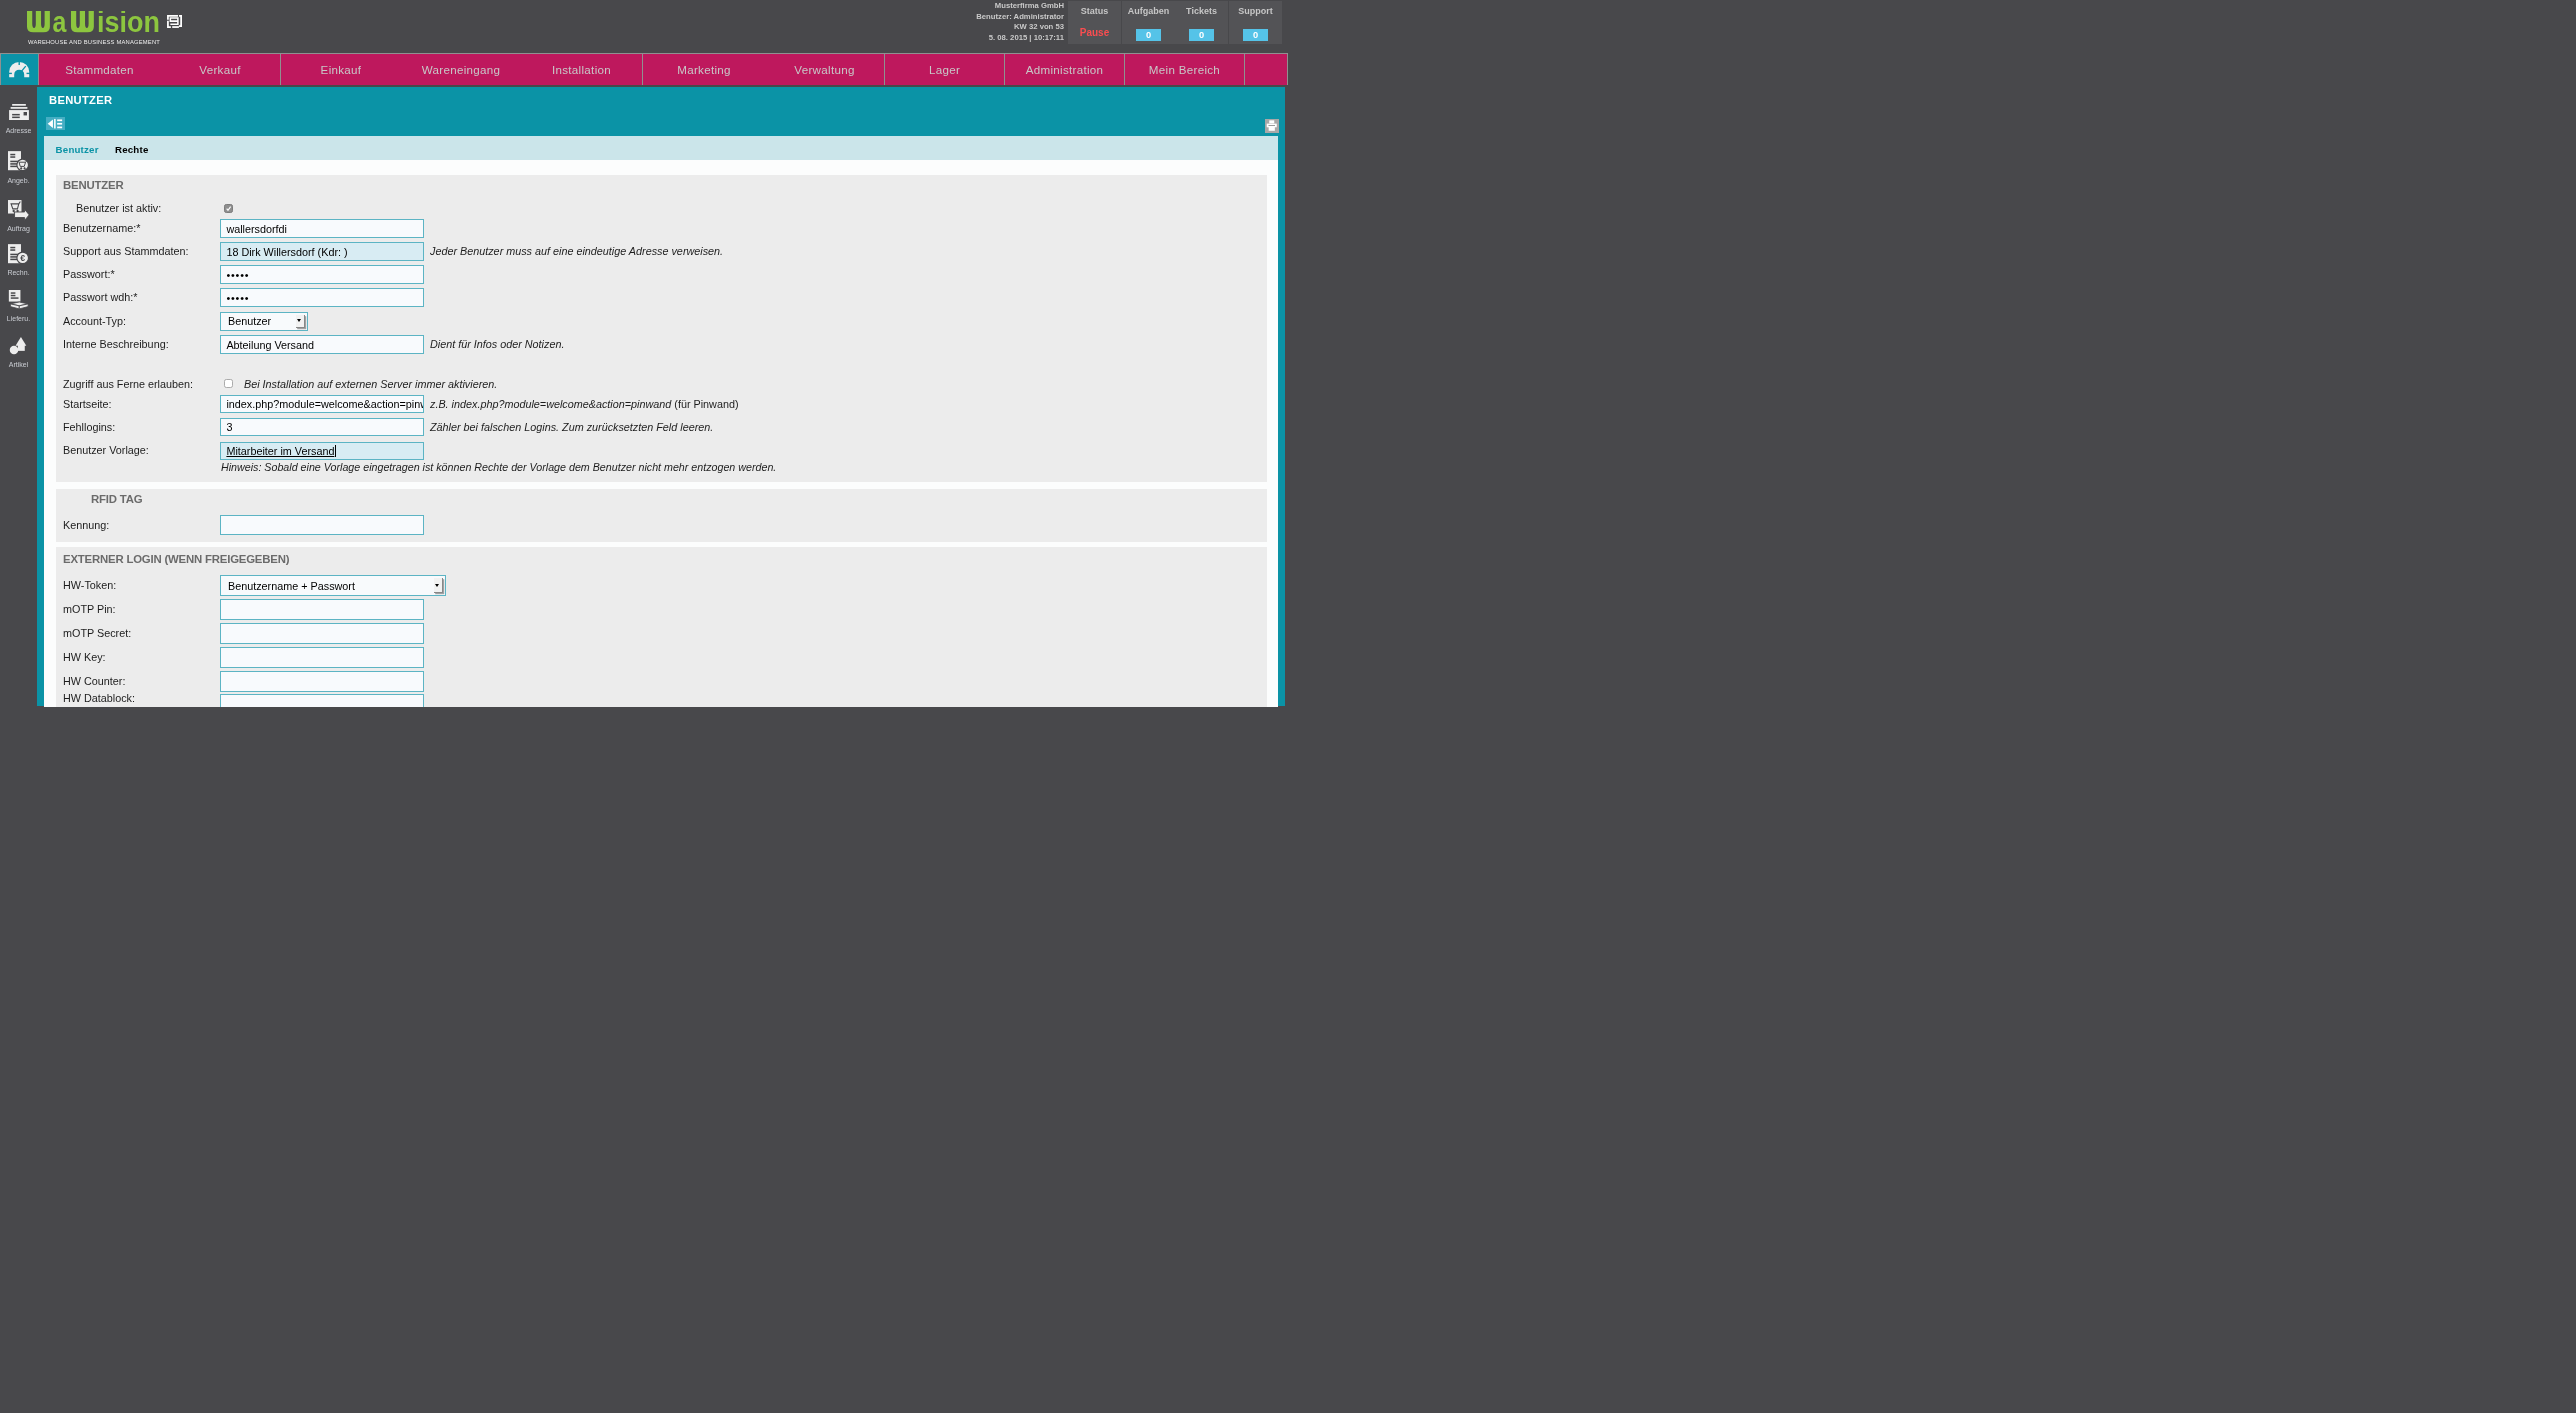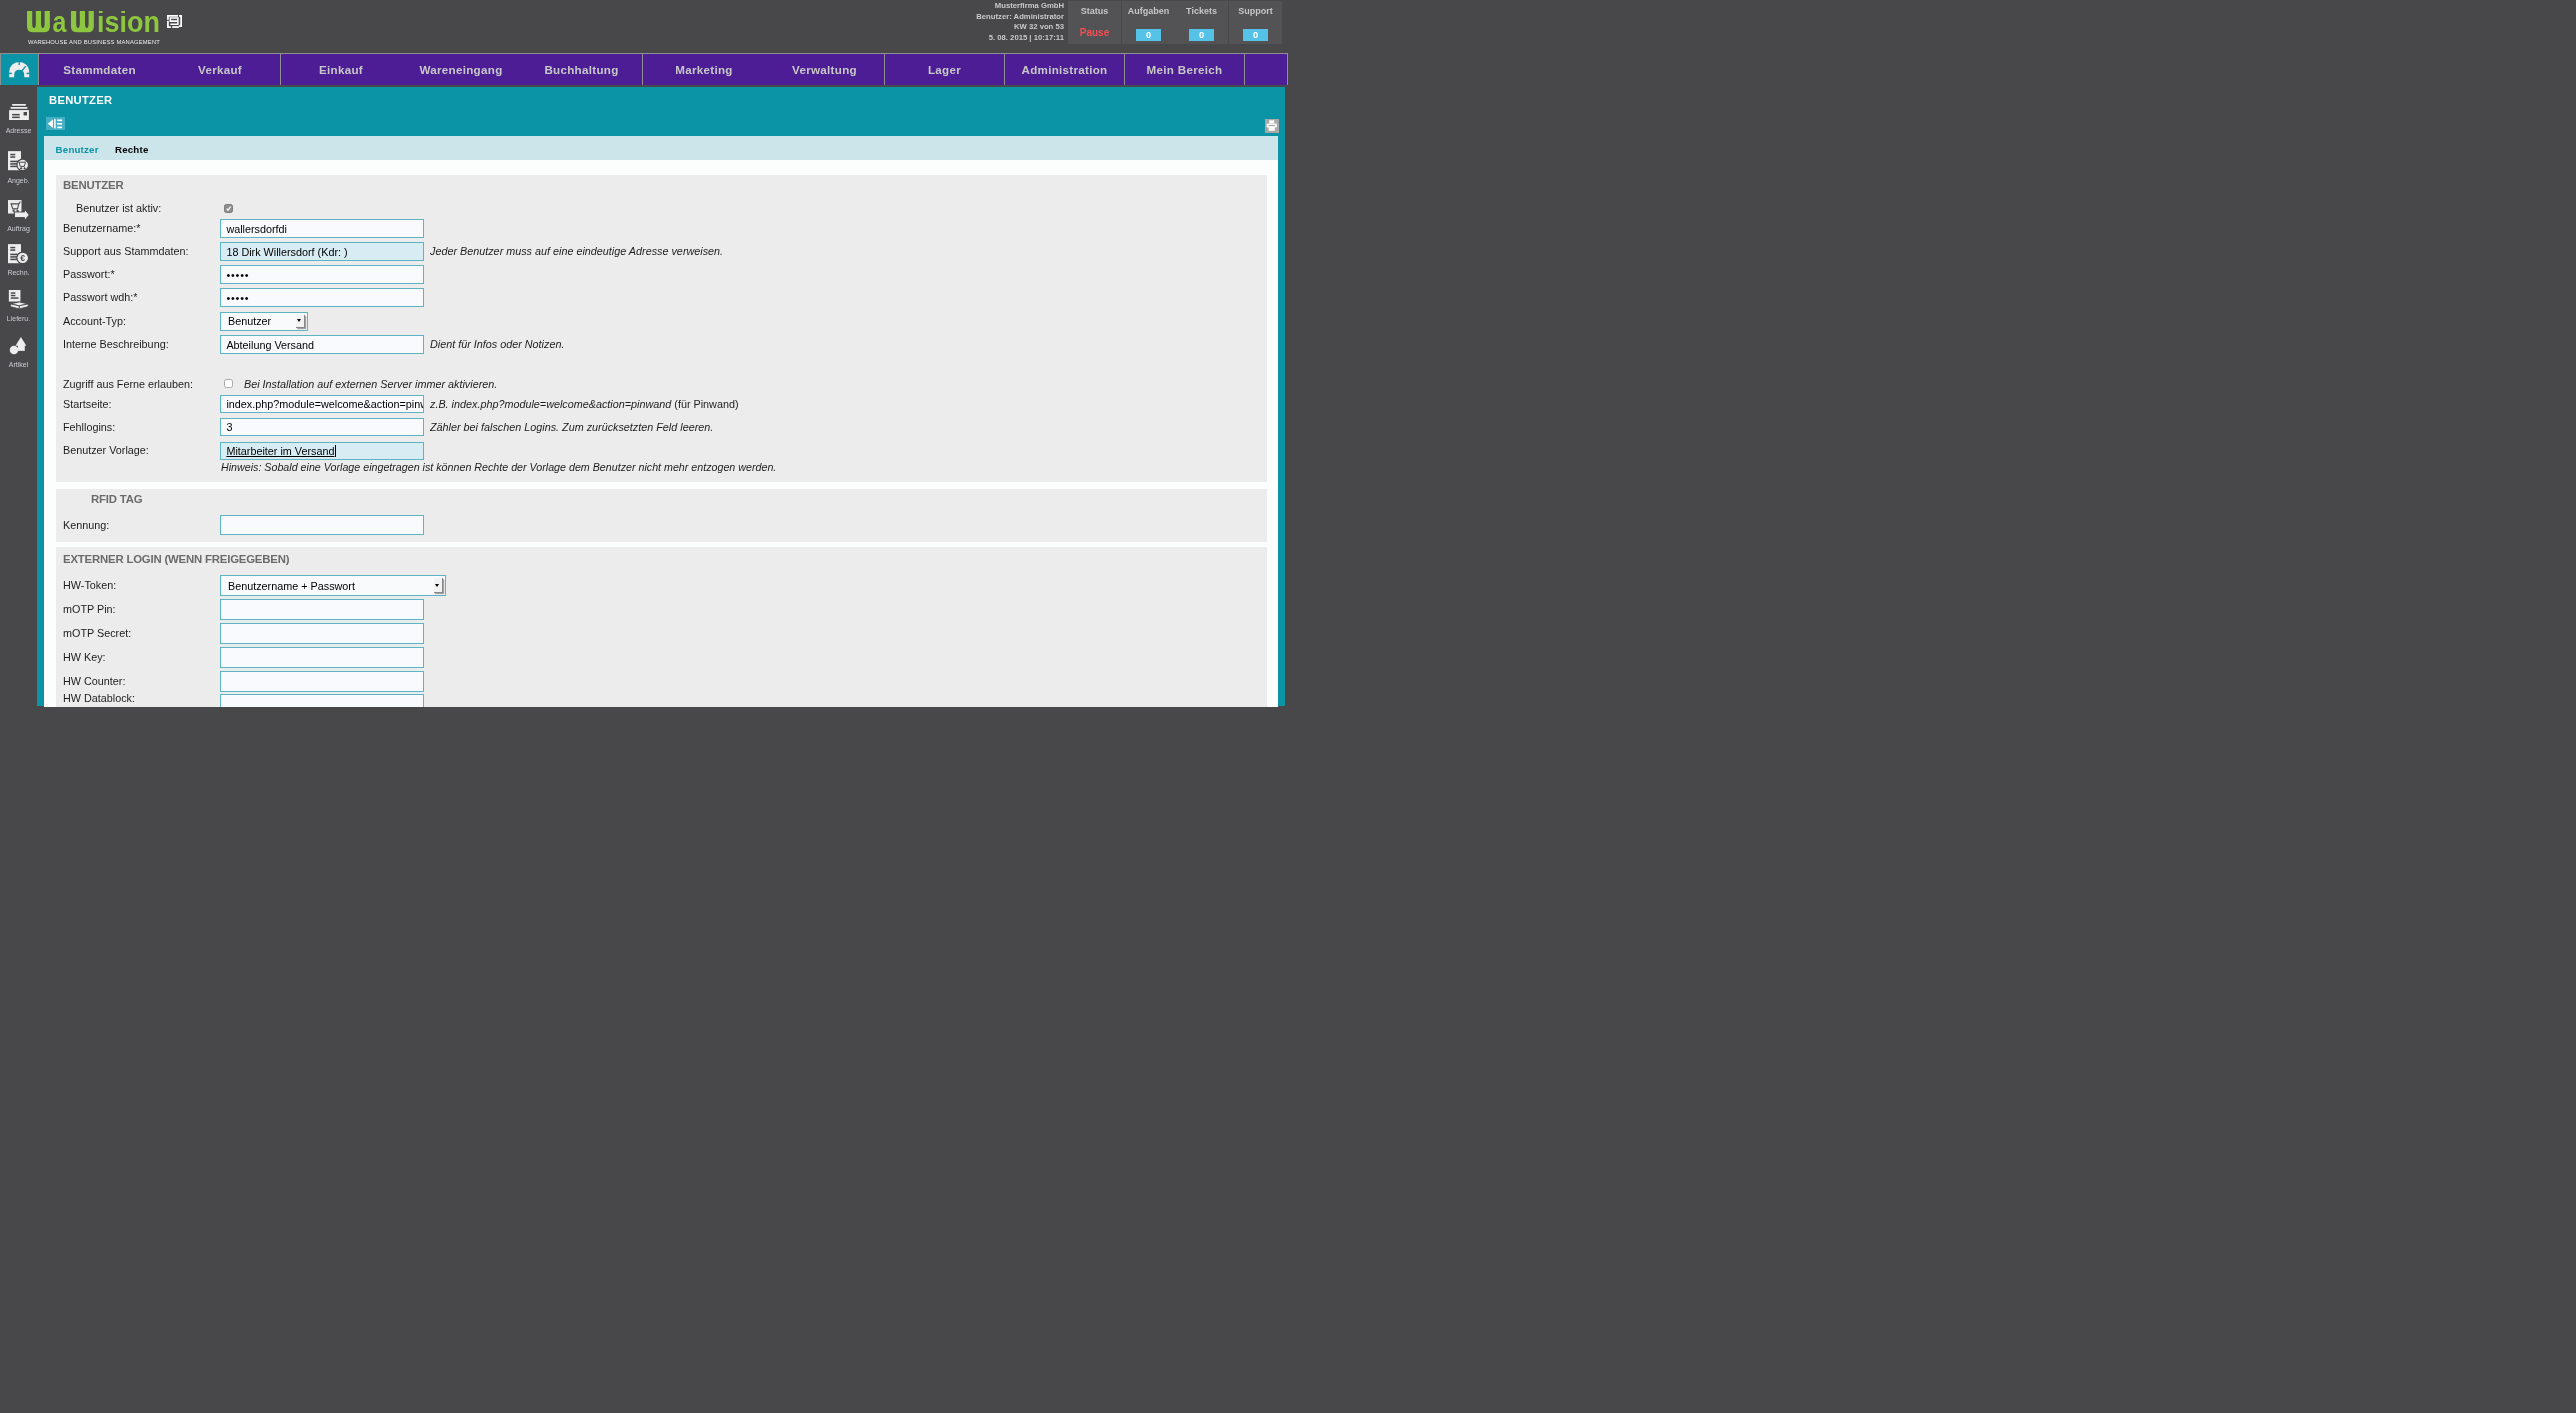--- a/index.html
+++ b/index.html
@@ -17,21 +17,21 @@
 
 #stable { left:1068px; top:0.8px; width:213px; height:43px; }
 .scell { position:absolute; background:#535356; }
 .shead { color:#c6c6c6; font-weight:bold; font-size:9px; text-align:center; line-height:21px; }
 .srow { text-align:center; }
 .badge { display:inline-block; margin-top:6.2px; width:25px; height:12.4px; background:#55c3e8; color:#fff; font-weight:bold; font-size:9.3px; line-height:12.4px; text-align:center; }
 #pause { color:#f94d50; font-weight:bold; font-size:10px; line-height:21.6px; }
 
 
 #nav { left:0; top:53px; width:1288px; height:32px; background:#909090; }
-.ncell { position:absolute; top:0.8px; height:31px; background:#4c1d95; color:#c8c8c8; font-weight:bold; font-size:11.6px; letter-spacing:0.3px; text-align:center; line-height:31px; }
+.ncell { position:absolute; top:0.8px; height:31px; background:#be185d; color:#c8c8c8; font-weight:normal; font-size:11.6px; letter-spacing:0.3px; text-align:center; line-height:31px; }
 #nicon { position:absolute; top:0.8px; height:31px; left:0.8px; width:37px; background:#0b93a8; }
 
 
 .sicon { position:absolute; left:0; width:37px; text-align:center; }
 .sicon svg { display:block; margin:0 auto; }
 .slbl { position:absolute; left:0; width:37px; text-align:center; color:#c9ccd2; font-size:7px; }
 
 
 #teal { left:37px; top:87px; width:1248px; height:619px; background:#0b93a6; }
 #ttitle { left:49px; top:94px; font-size:11.2px; font-weight:bold; color:#fff; letter-spacing:0.3px; }
@@ -109,21 +109,21 @@
           <rect x="1" y="33" width="9" height="3.6"></rect>
           <rect x="48" y="33" width="9" height="3.6"></rect>
         </g>
         <line x1="29.5" y1="36" x2="46" y2="16" stroke="#0b93a8" stroke-width="3.4"></line>
       </svg>
     </div>
     <div class="ncell" style="left:39px;width:121px;">Stammdaten</div>
     <div class="ncell" style="left:160px;width:120px;">Verkauf</div>
     <div class="ncell" style="left:281px;width:120px;">Einkauf</div>
     <div class="ncell" style="left:401px;width:120px;">Wareneingang</div>
-    <div class="ncell" style="left:521px;width:121px;">Buchhaltung</div>
+    <div class="ncell" style="left:521px;width:121px;">Installation</div>
     <div class="ncell" style="left:643px;width:122px;">Marketing</div>
     <div class="ncell" style="left:765px;width:119px;">Verwaltung</div>
     <div class="ncell" style="left:885px;width:119px;">Lager</div>
     <div class="ncell" style="left:1005px;width:119px;">Administration</div>
     <div class="ncell" style="left:1125px;width:119px;">Mein Bereich</div>
     <div class="ncell" style="left:1245px;width:42px;"></div>
   </div>
 
   <div class="sicon" style="top:104px;">
     <svg width="20" height="16" viewBox="0 0 52 42">

